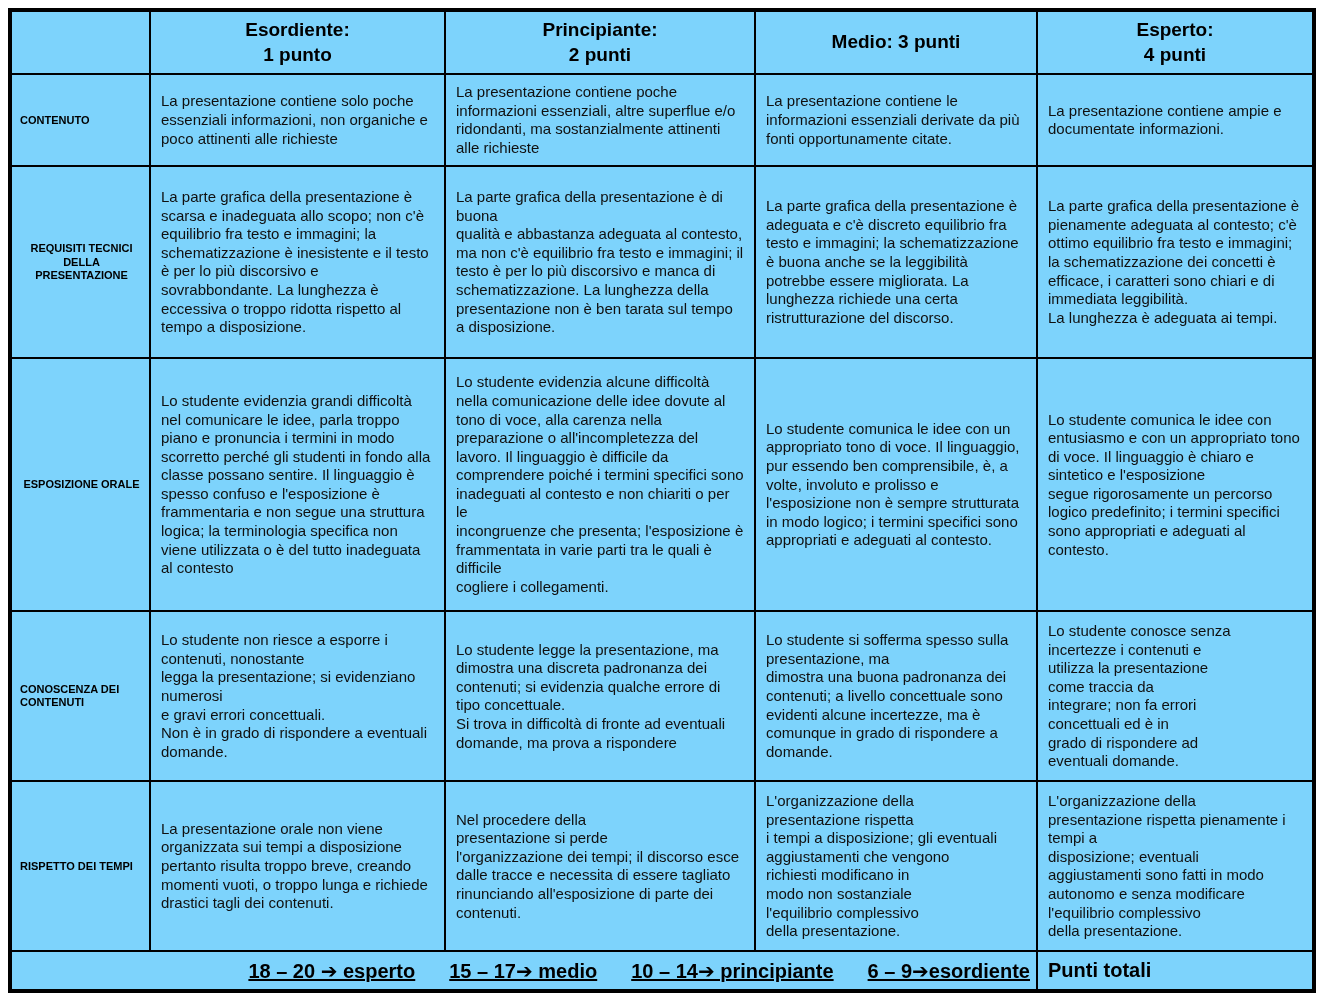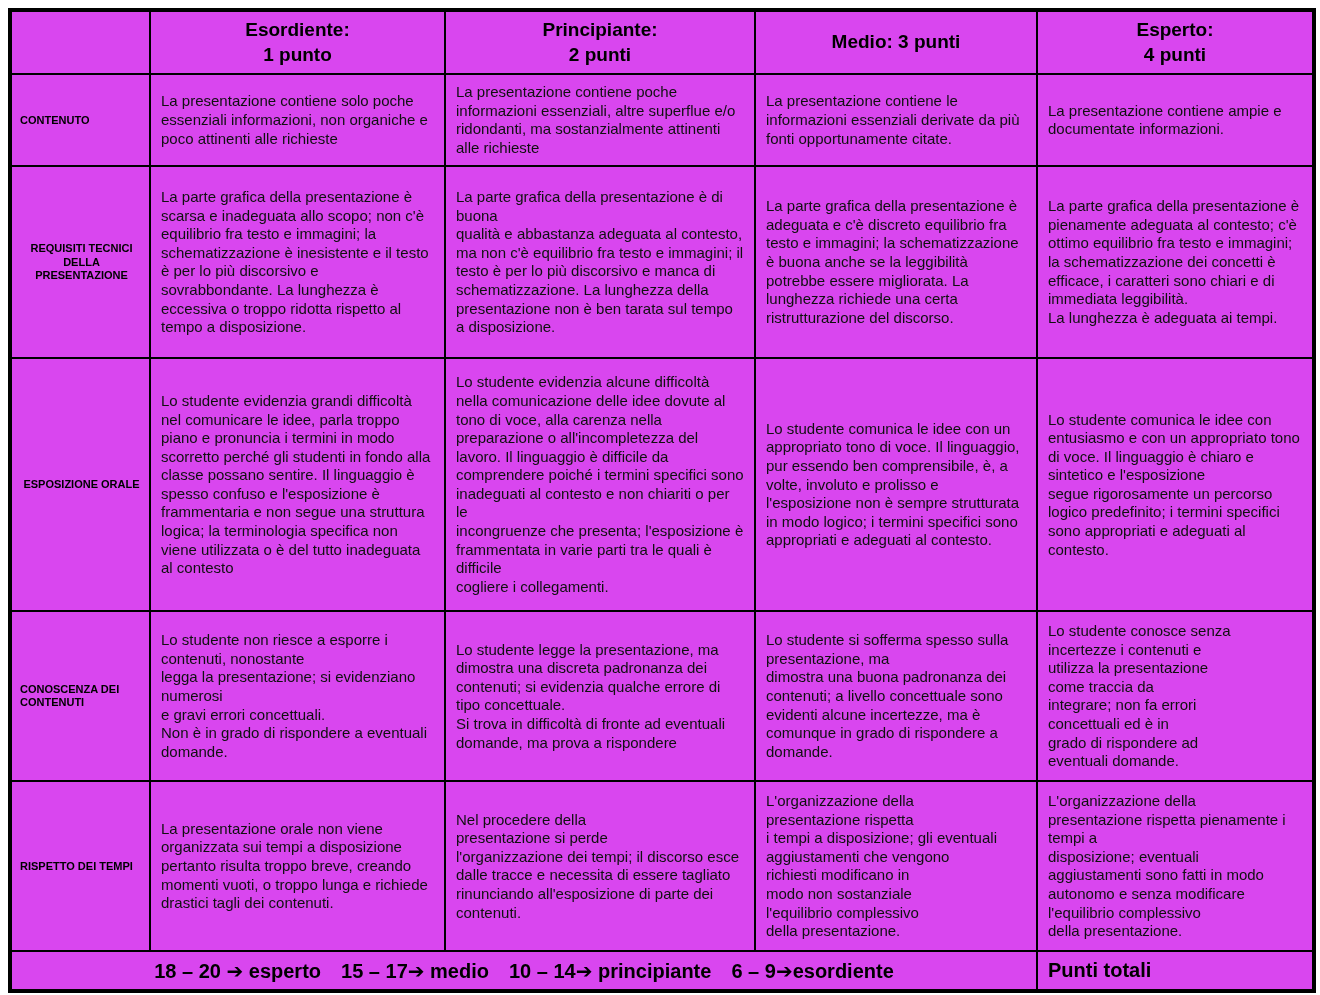--- a/index.html
+++ b/index.html
@@ -11,21 +11,21 @@
     font-family: "Liberation Sans", "DejaVu Sans", sans-serif;
     color: #000;
   }
   .page {
     padding: 8px 6px 0 8px;
   }
   table.rubric {
     border-collapse: collapse;
     table-layout: fixed;
     width: 1304px;
-    background: #d946ef;
+    background: #7dd3fc;
     border: 4px solid #000;
   }
   th, td {
     border: 2px solid #000;
     vertical-align: middle;
     padding: 6px 10px;
     box-sizing: border-box;
   }
   thead th {
     font-size: 19px;
@@ -59,23 +59,24 @@
   tr.r-rispetto    { height: 170px; }
   tr.r-footer      { height: 40px; }
   td.scale-cell {
     font-size: 20px;
     font-weight: bold;
     text-align: center;
     padding: 4px 6px;
   }
   .scale-wrap {
     display: flex;
-    justify-content: center;
-    gap: 20px;
+    justify-content: flex-end;
+    gap: 34px;
     white-space: nowrap;
+    text-decoration: underline;
   }
   td.total-cell {
     font-size: 20px;
     font-weight: bold;
     text-align: left;
   }
 </style>
 </head>
 <body>
 

